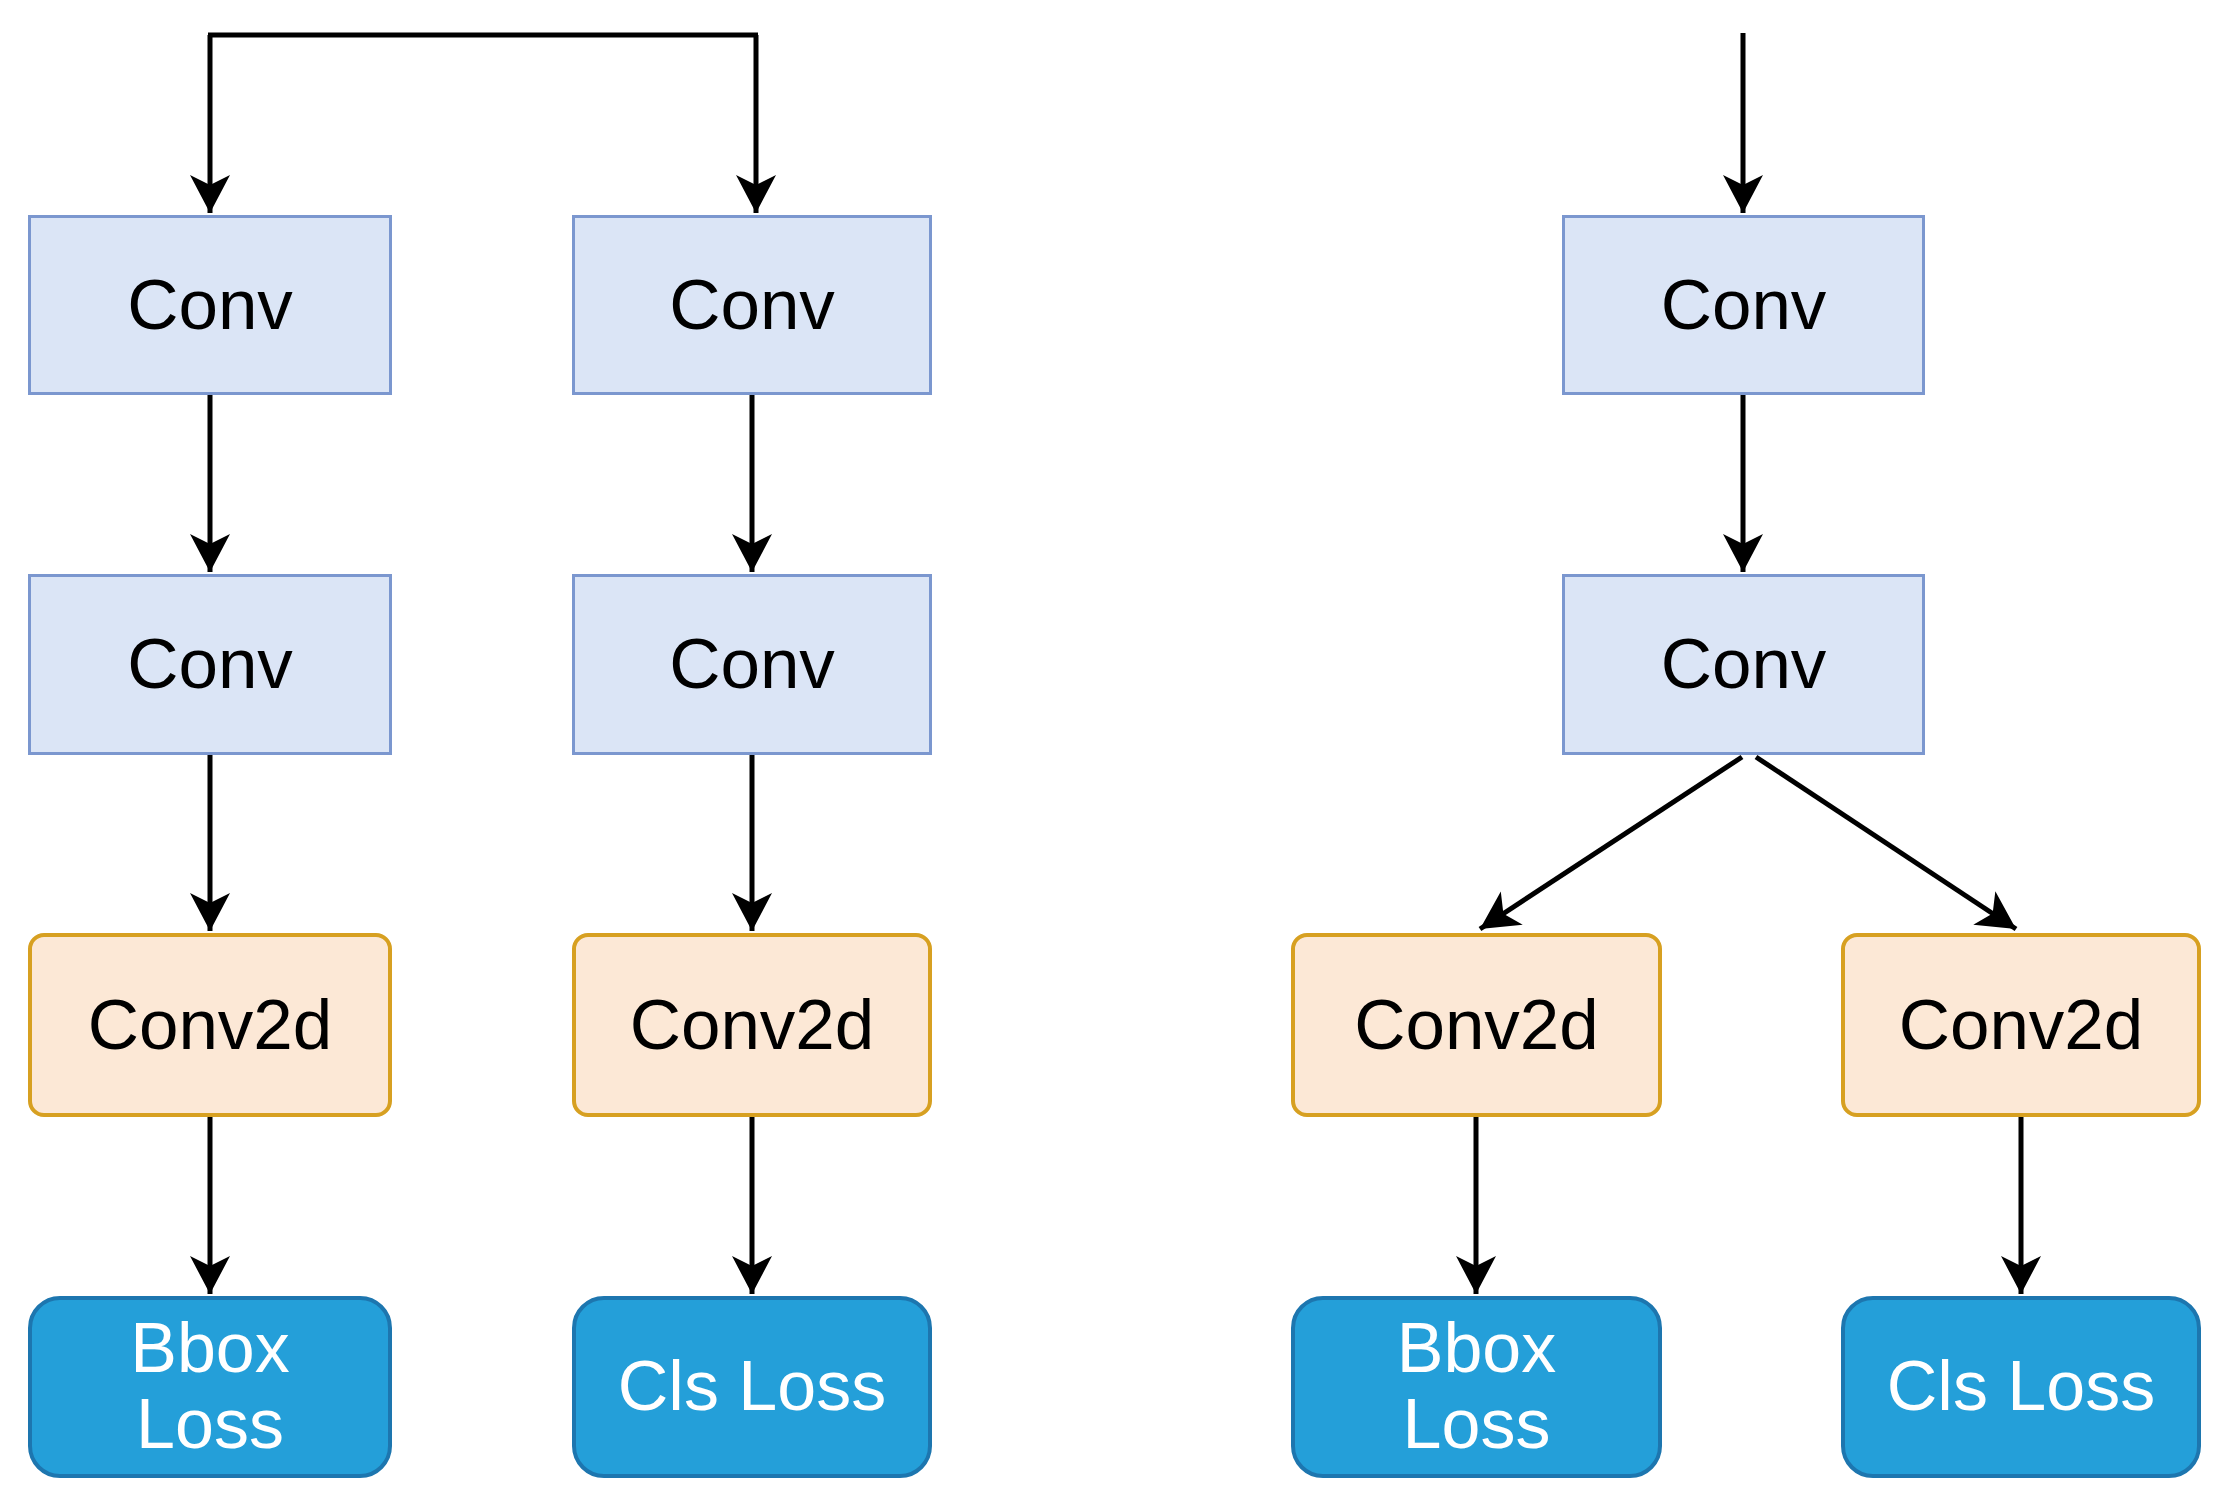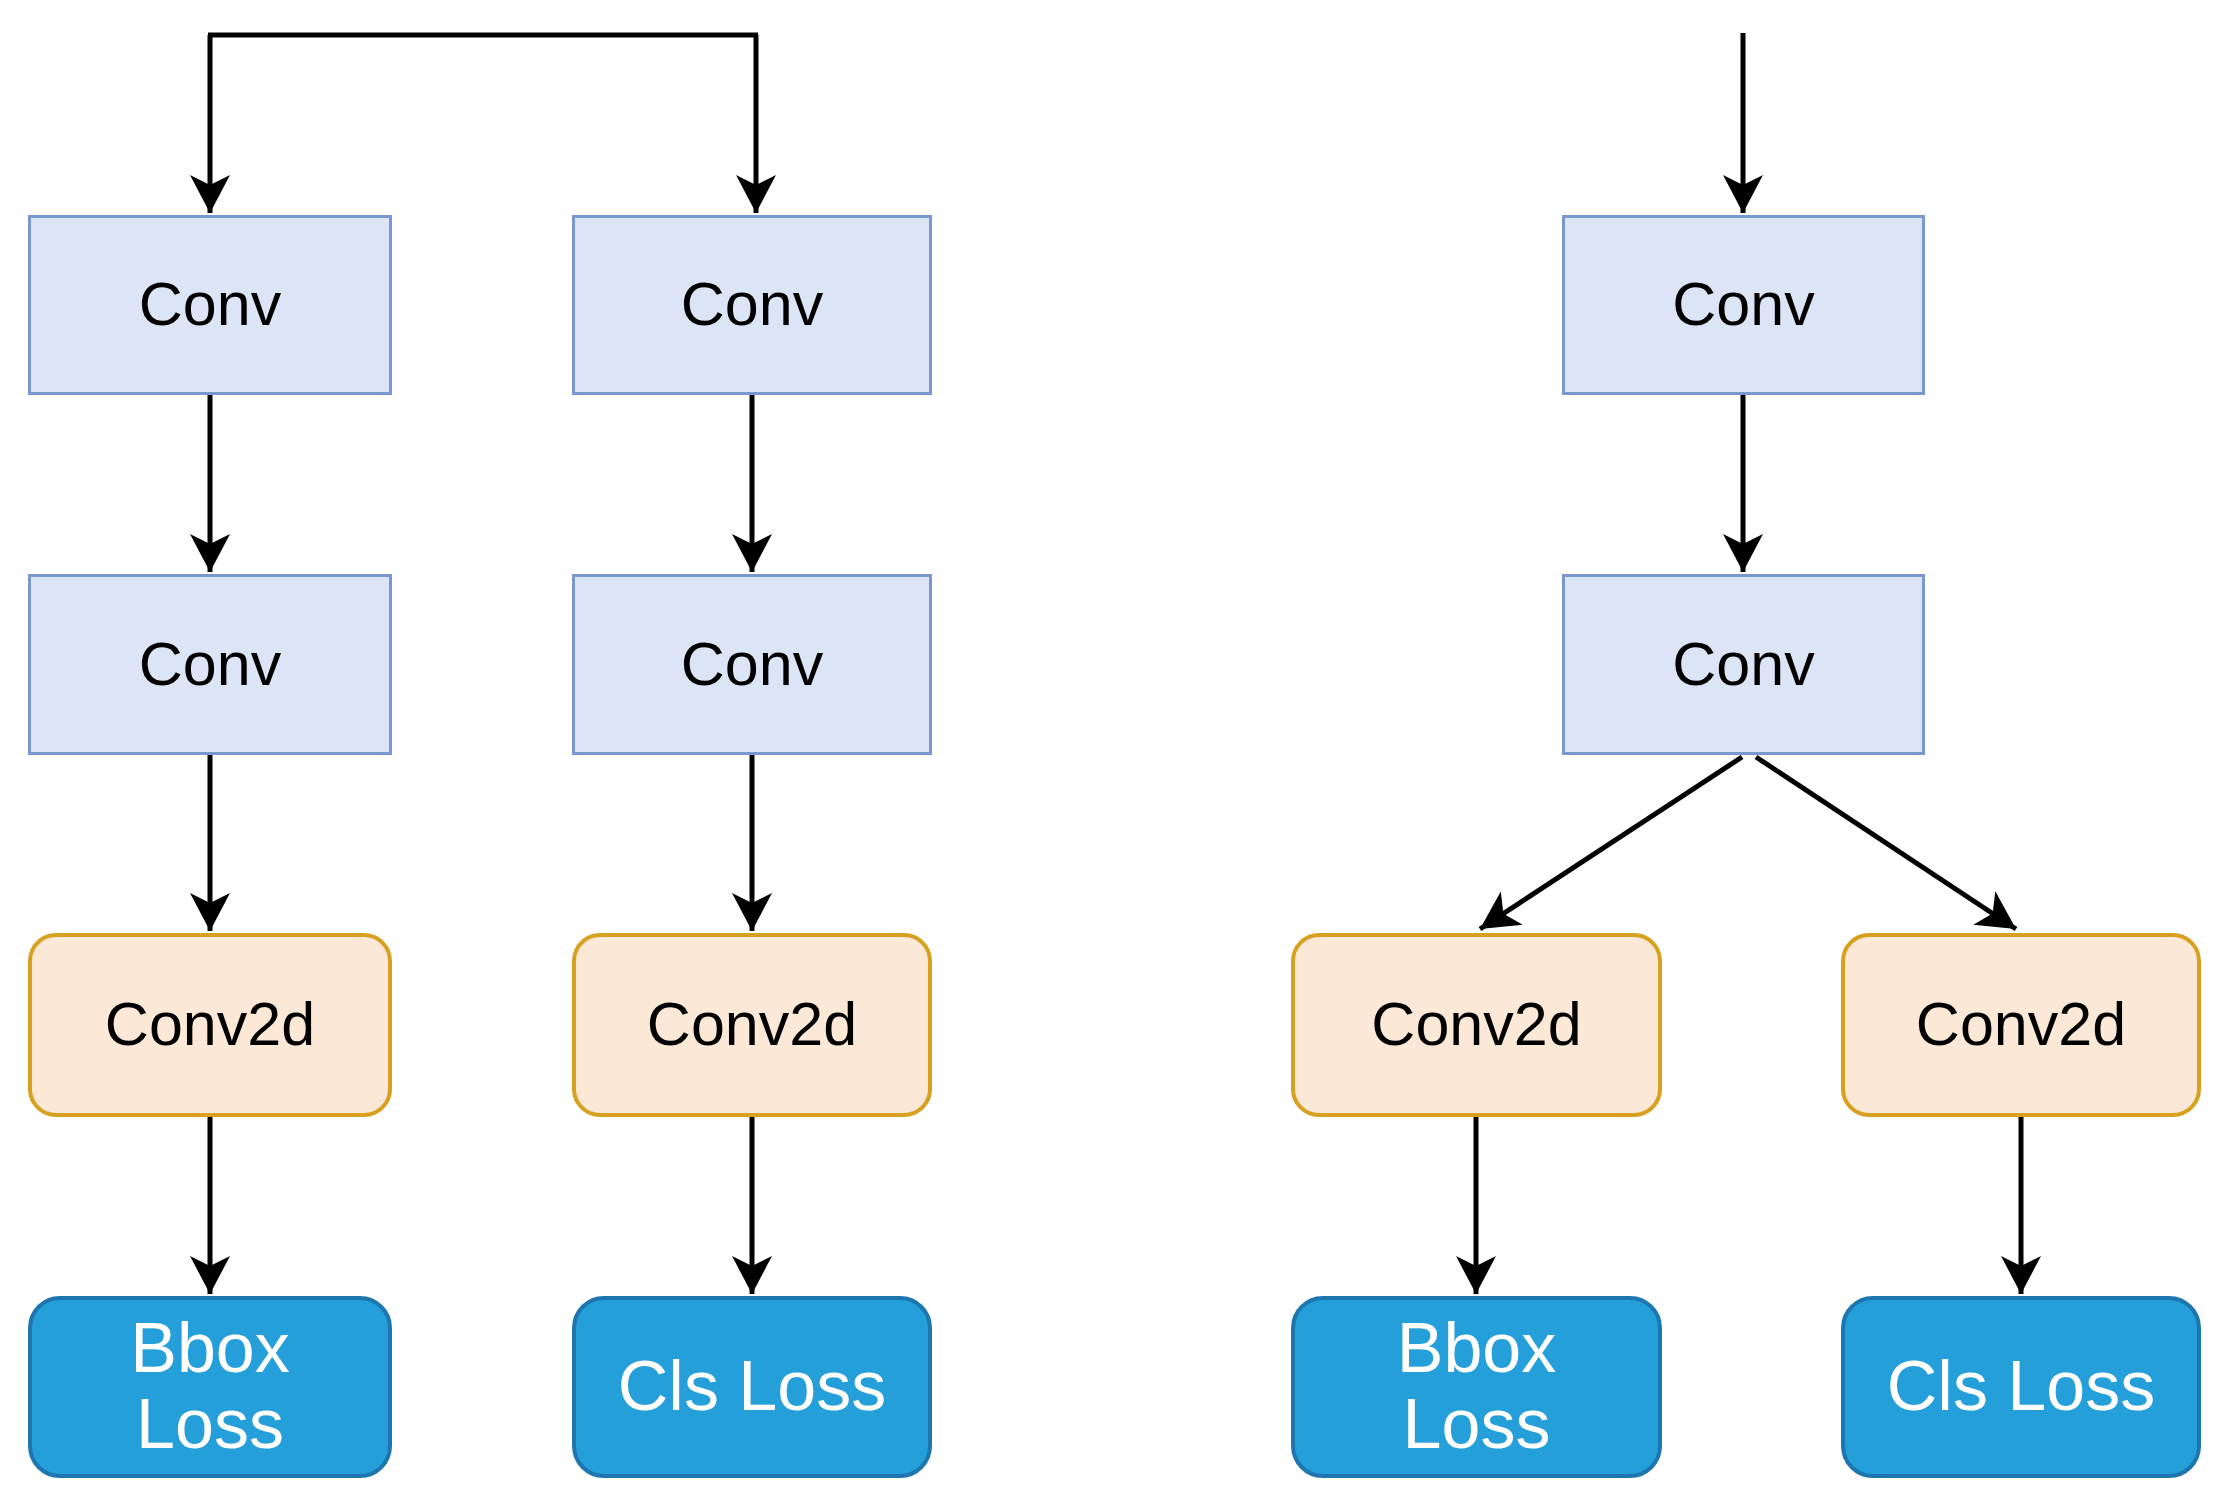--- a/index.html
+++ b/index.html
@@ -29,32 +29,32 @@
     stroke: none;
   }
   .node {
     position: absolute;
     box-sizing: border-box;
     display: flex;
     align-items: center;
     justify-content: center;
     text-align: center;
     color: var(--text, #000000);
-    font-size: 61px;
+    font-size: 71px;
     line-height: 1.08;
   }
   .node .label { white-space: pre-line; }
   .conv {
     background: var(--conv-fill, #dbe5f6);
     border: 3px solid var(--conv-stroke, #7b97cf);
   }
   .conv2d {
     background: var(--conv2d-fill, #fce8d6);
     border: 4px solid var(--conv2d-stroke, #d7a021);
-    border-radius: 28px;
+    border-radius: 16px;
   }
   .loss {
     background: var(--loss-fill, #249fd9);
     border: 4px solid var(--loss-stroke, #1d76af);
     border-radius: 32px;
     color: var(--loss-text, #ffffff);
     font-size: 70px;
   }
 </style>
 </head>

